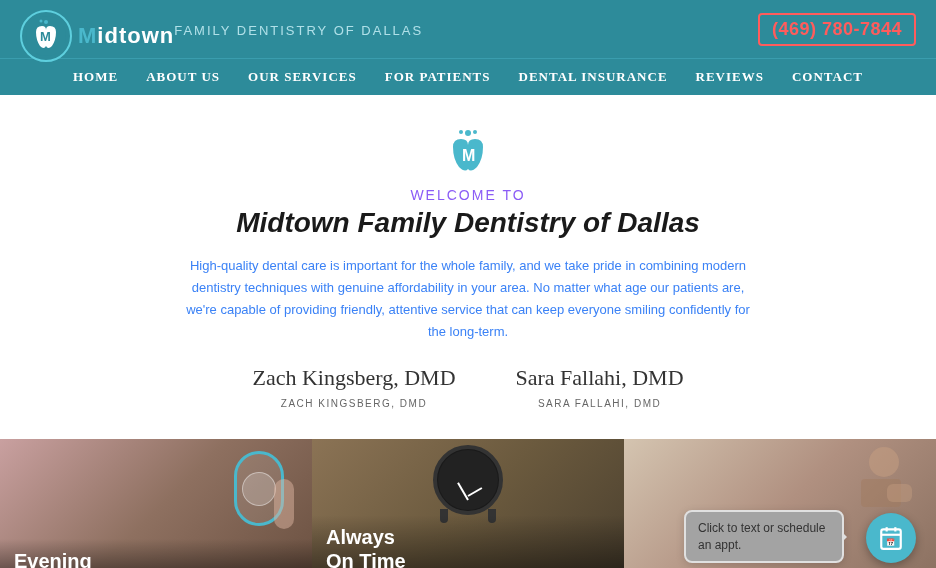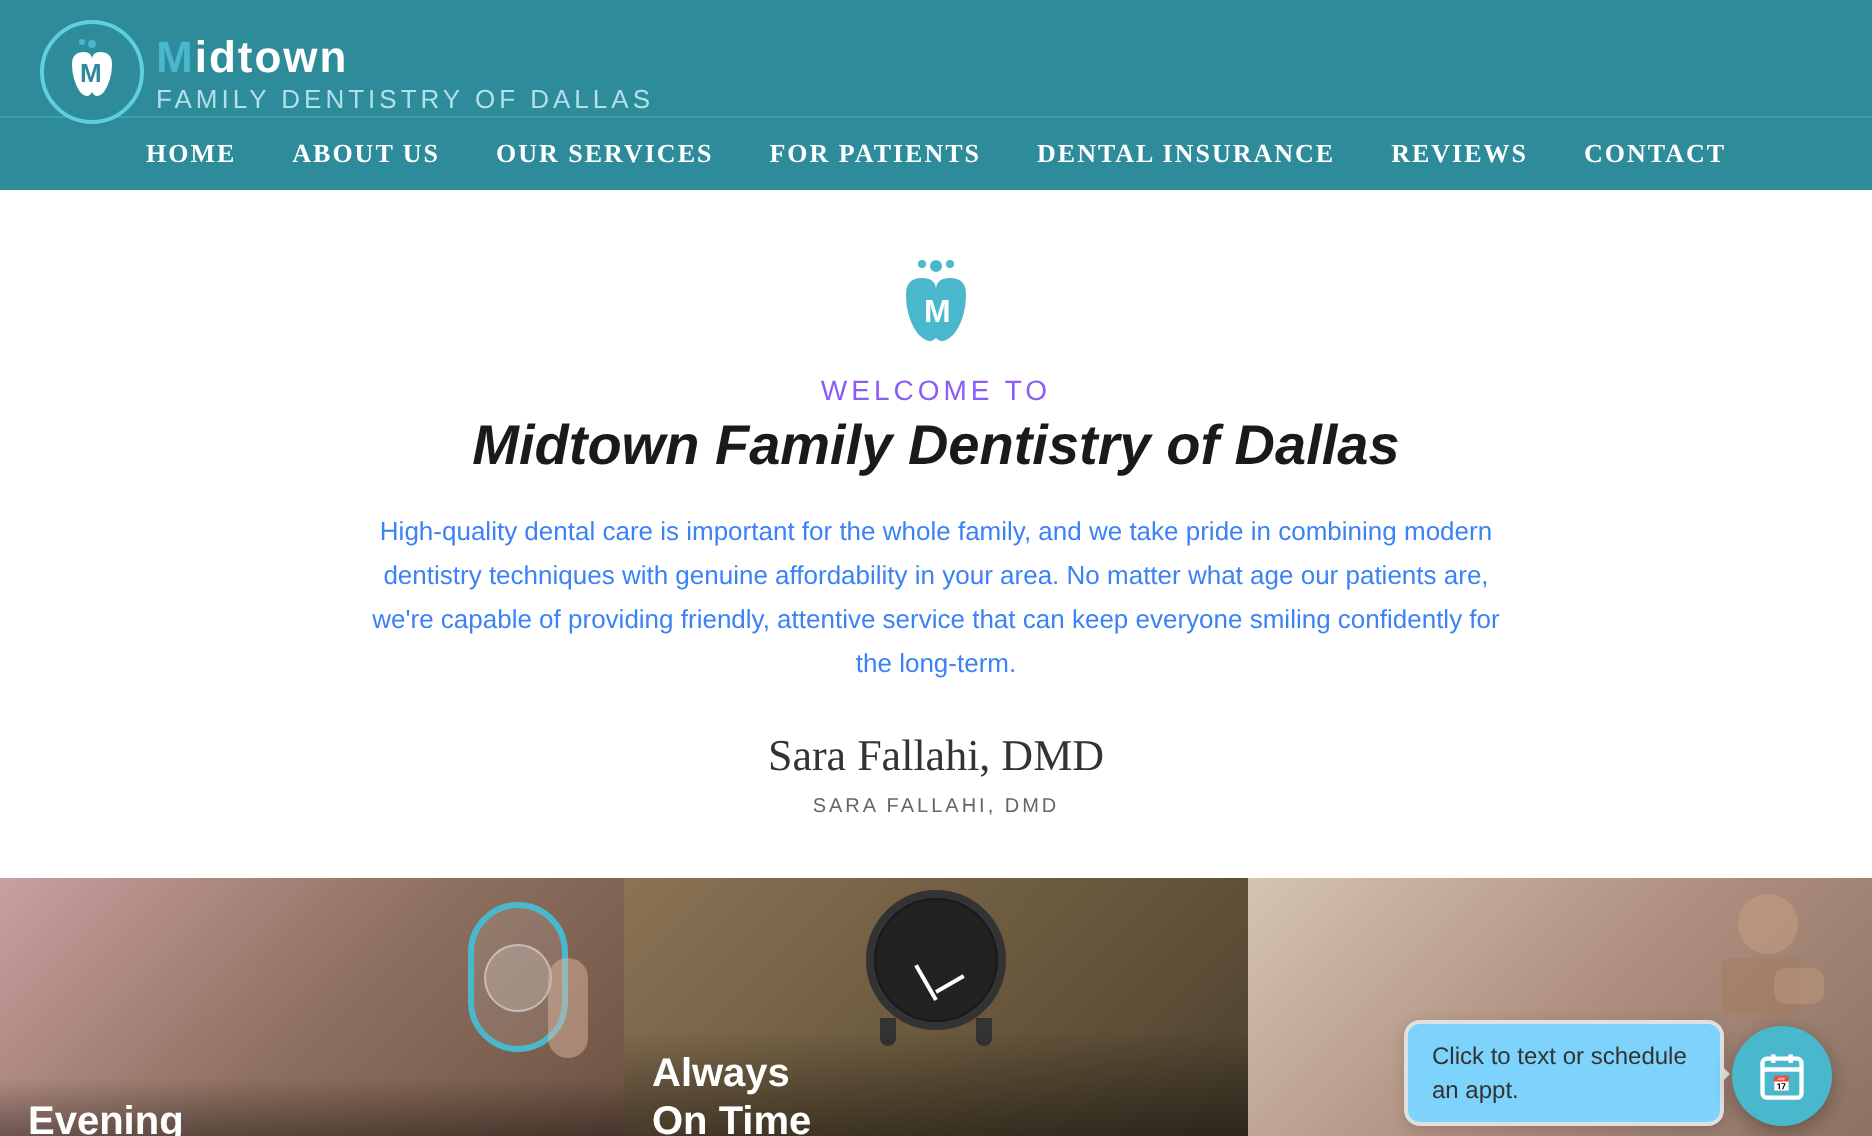--- a/index.html
+++ b/index.html
@@ -41,21 +41,21 @@
       align-items: center;
       justify-content: center;
       font-size: 26px;
       font-weight: bold;
       color: white;
       border: 2px solid #5ecfde;
     }
     .logo-text-block {
       margin-left: 6px;
       display: flex;
-      flex-direction: column;
+      flex-direction: row;
     }
     .logo-main {
       font-size: 22px;
       font-weight: bold;
       color: white;
       letter-spacing: 1px;
     }
     .logo-sub {
       font-size: 13px;
       color: #b0e0e8;
@@ -162,23 +162,23 @@
     }
 
     
     .card-1 { background: linear-gradient(135deg, #c9a0a0 0%, #8e7060 50%, #6a5040 100%); }
     .card-2 { background: linear-gradient(135deg, #8b7355 0%, #6b5a3e 50%, #4a3f2e 100%); }
     .card-3 { background: linear-gradient(135deg, #d4c4b0 0%, #b09080 50%, #8a7060 100%); }
 
     
     .chat-bubble {
       position: absolute;
-      right: 74px;
+      right: 92px;
       bottom: 20px;
-      background: #7dd3fc;
+      background: #a3a3a3;
       border: 2px solid #e0e0e0;
       border-radius: 8px;
       padding: 8px 12px;
       font-size: 12px;
       color: #333;
       line-height: 1.4;
       max-width: 160px;
       box-shadow: 0 2px 8px rgba(0,0,0,0.15);
     }
     .chat-bubble::after {
@@ -243,20 +243,21 @@
       </svg>
     </div>
     <div class="logo-text-block">
       <span class="logo-main">
         <span style="color:#4ab8cc;">M</span><span>idtown</span>
       </span>
       <span class="logo-sub">FAMILY DENTISTRY OF DALLAS</span>
     </div>
   </div>
 
+  <div class="header-phone">(469) 780-7844</div>
 
 </div>
 
 <nav class="nav">
   <a class="nav-item">HOME</a>
   <a class="nav-item">ABOUT US</a>
   <a class="nav-item">OUR SERVICES</a>
   <a class="nav-item">FOR PATIENTS</a>
   <a class="nav-item">DENTAL INSURANCE</a>
   <a class="nav-item">REVIEWS</a>
@@ -274,20 +275,24 @@
       <circle cx="34" cy="5" r="2" fill="#4ab8cc"></circle>
     </svg>
   </div>
 
   <div class="hero-welcome">WELCOME TO</div>
   <div class="hero-title">Midtown Family Dentistry of Dallas</div>
   <p class="hero-desc">High-quality dental care is important for the whole family, and we take pride in combining modern dentistry techniques with genuine affordability in your area. No matter what age our patients are, we're capable of providing friendly, attentive service that can keep everyone smiling confidently for the long-term.</p>
 
   <div class="signatures">
     <div class="signature-block">
+      <span class="signature-script">Zach Kingsberg, DMD</span>
+      <span class="signature-name">ZACH KINGSBERG, DMD</span>
+    </div>
+    <div class="signature-block">
       <span class="signature-script">Sara Fallahi, DMD</span>
       <span class="signature-name">SARA FALLAHI, DMD</span>
     </div>
   </div>
 </div>
 
 <div style="position:relative;">
   <div class="cards">
 
     <div class="card card-1">

